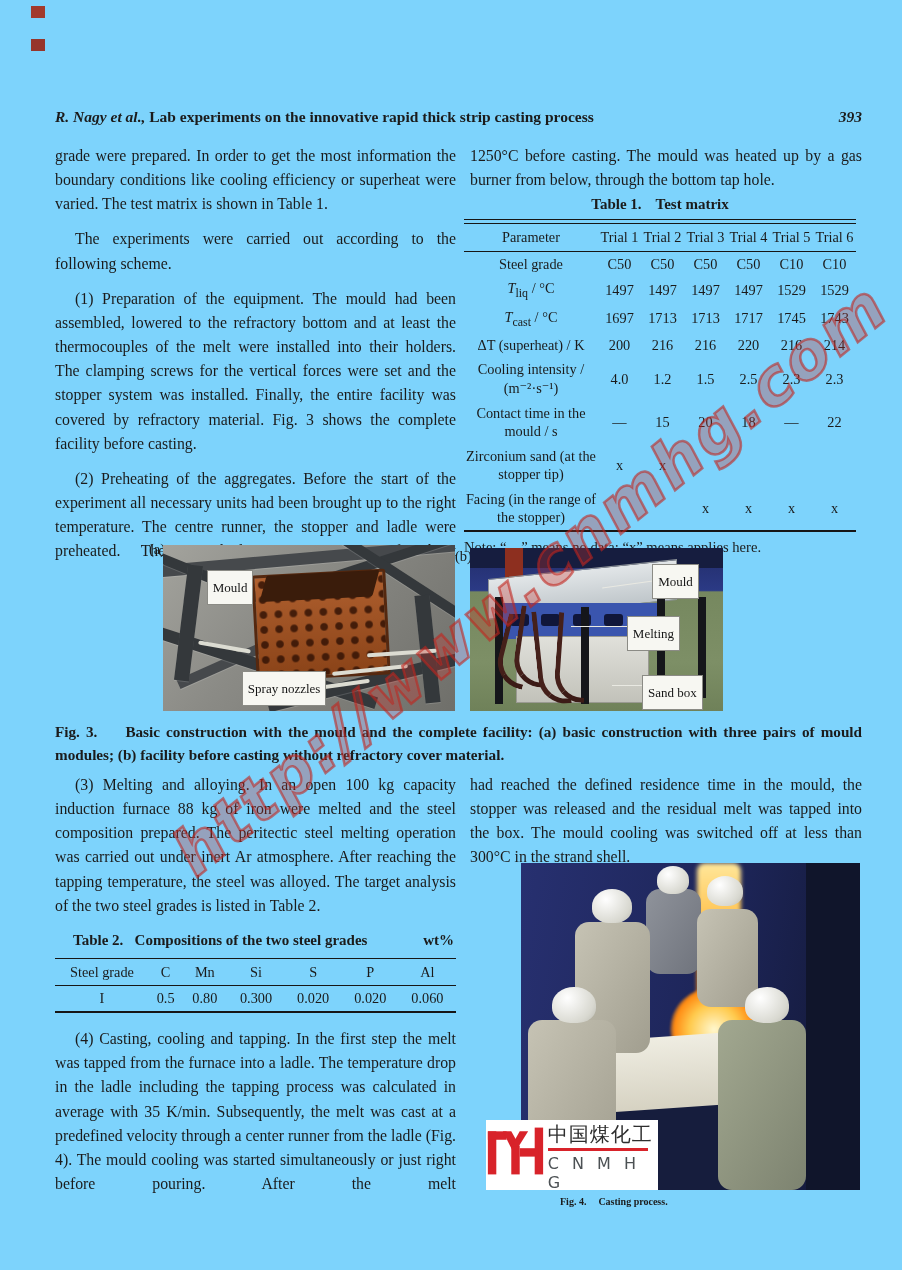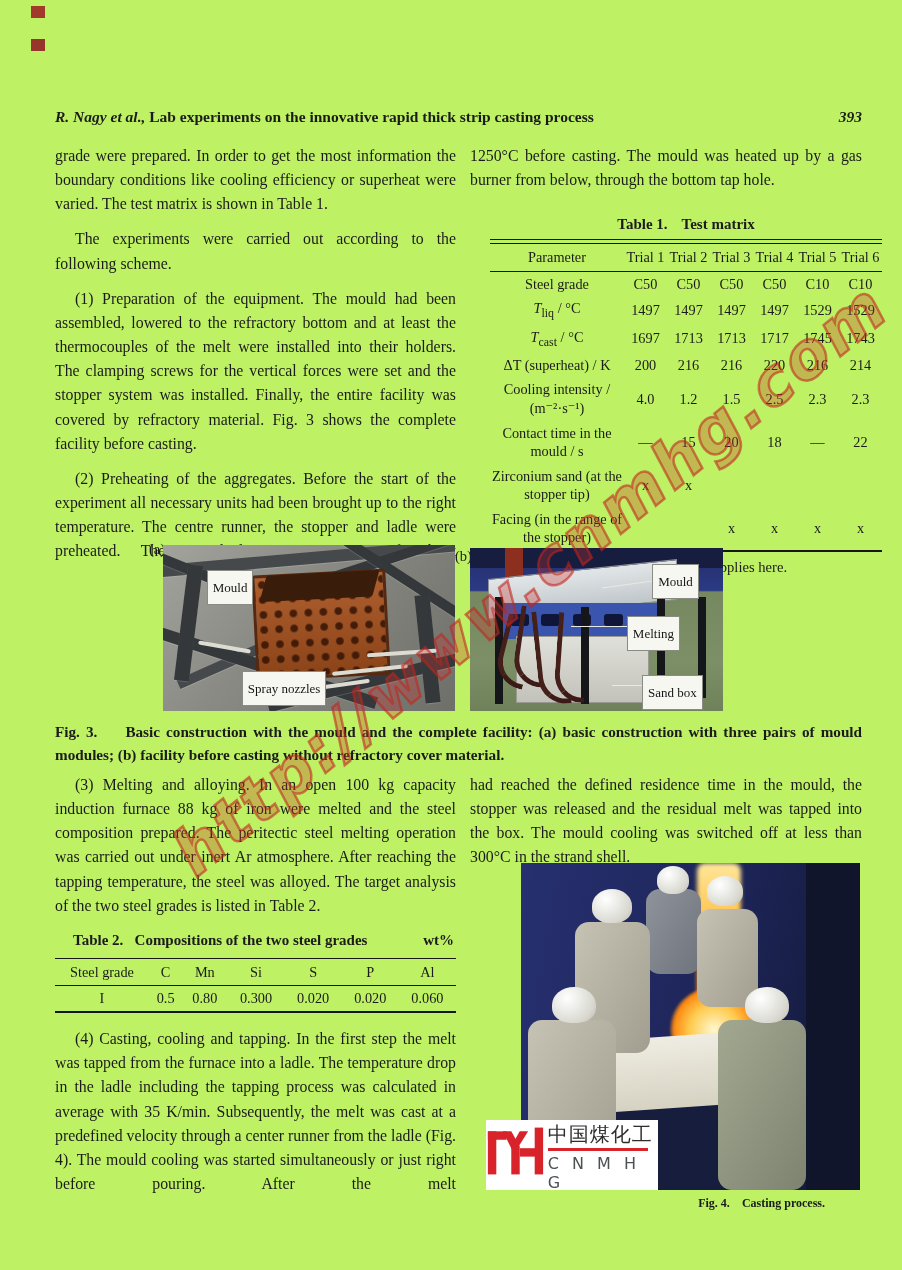--- a/index.html
+++ b/index.html
@@ -1,16 +1,16 @@
 <!DOCTYPE html>
 <html><head>
 <meta charset="utf-8">
 <style>
   html,body{margin:0;padding:0;background:#ffffff;}
-  .page{position:relative;width:902px;height:1270px;background:#bef264;overflow:hidden;
+  .page{position:relative;width:902px;height:1270px;background:#7dd3fc;overflow:hidden;
         font-family:"Liberation Serif","DejaVu Serif",serif;color:#1b1b1b;}
 
   
   .stamp{position:absolute;width:14px;height:12px;background:#a23a2c;}
   .stamp.s2{background:#96352b;}
 
   
   .hdr{position:absolute;left:55px;top:108px;width:807px;display:flex;justify-content:space-between;
        font-size:15.5px;font-weight:bold;}
   .hdr .authors{font-style:italic;}
@@ -20,21 +20,21 @@
   .col{position:absolute;font-size:15.8px;line-height:1.53;}
   .colL1{left:55px;top:144px;width:401px;}
   .colR1{left:470px;top:144px;width:392px;}
   .colL2{left:55px;top:773px;width:401px;}
   .colR2{left:470px;top:773px;width:392px;}
   p.para{margin:0 0 11px 0;text-align:justify;}
   p.indent{text-indent:20px;}
   p.cont{text-align-last:justify;}
 
   
-  .tblblock{position:absolute;left:490px;top:196px;width:392px;margin-top:20px;}
+  .tblblock{position:absolute;left:464px;top:196px;width:392px;}
   .tcap{font-size:15px;font-weight:bold;text-align:center;margin-bottom:6px;}
   .tcap .sp{display:inline-block;width:14px;}
   .tblwrap{border-top:1.5px solid #161616;padding-top:3px;}
   table.datatable{border-collapse:collapse;width:100%;border-top:1px solid #161616;
        border-bottom:2px solid #161616;font-size:14.3px;line-height:1.3;}
   table.datatable th,table.datatable td{font-weight:normal;text-align:center;padding:3px 1px;vertical-align:middle;}
   table.datatable thead th{border-bottom:1.5px solid #161616;padding:4px 1px;}
   table.datatable .param-col{width:132px;}
   .tnote{font-size:14.6px;margin-top:7px;}
   .it{font-style:italic;}
@@ -103,21 +103,21 @@
   .f4 .green{background:linear-gradient(120deg,#a2a890,#7d8370);}
 
   
   .logo{position:absolute;left:486px;top:1120px;width:172px;height:70px;background:#fff;z-index:7;
         display:flex;align-items:flex-start;}
   .logo .txt{margin-left:0;margin-top:2px;}
   .logo .cn{font-family:"DejaVu Sans",sans-serif;font-size:20px;color:#2e2e2e;letter-spacing:1px;line-height:1.2;}
   .logo .bar{height:2.5px;background:#d8232a;width:100px;margin:2px 0 3px 0;}
   .logo .latin{font-family:"DejaVu Sans",sans-serif;font-size:16px;color:#4c5154;letter-spacing:4px;}
 
-  .fig4cap{position:absolute;left:560px;top:1196px;width:265px;font-size:12px;font-weight:bold;text-align:right;}
+  .fig4cap{position:absolute;left:560px;top:1196px;width:265px;font-size:10px;font-weight:bold;text-align:left;}
   .fig4cap .lbl{margin-right:12px;}
 
   
   .watermark{position:absolute;left:100px;top:577px;width:780px;height:90px;z-index:50;
       transform:rotate(-39deg);text-align:center;pointer-events:none;
       font-family:"DejaVu Sans",sans-serif;font-style:italic;font-weight:bold;font-size:64px;letter-spacing:3px;}
   .watermark span{color:rgba(205,50,42,.30);-webkit-text-stroke:2.5px rgba(193,36,30,.58);}
 </style>
 </head>
 <body>

